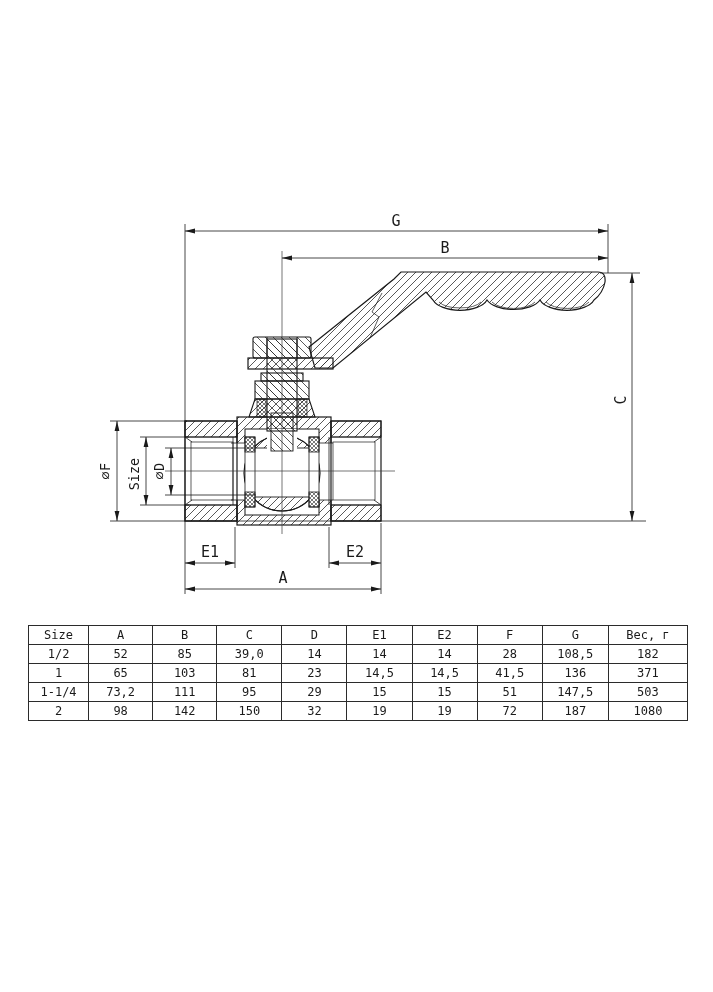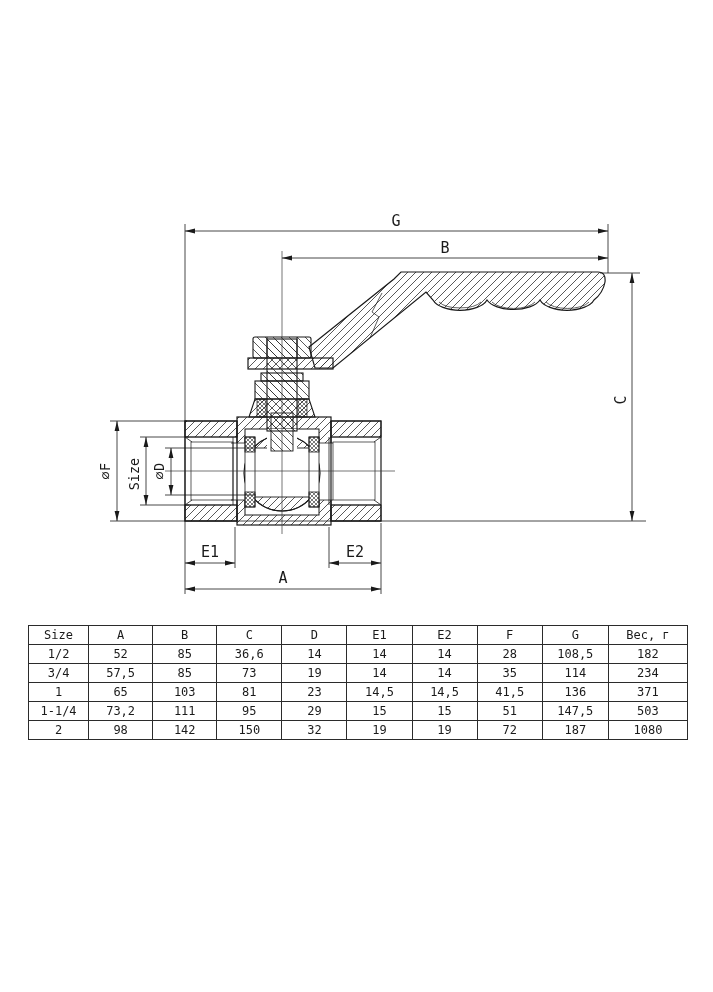--- a/index.html
+++ b/index.html
@@ -184,39 +184,27 @@
       <th>F</th>
       <th>G</th>
       <th>Вес, г</th>
     </tr>
   </thead>
   <tbody>
     <tr>
       <td>1/2</td>
       <td>52</td>
       <td>85</td>
-      <td>36,6</td>
+      <td>39,0</td>
       <td>14</td>
       <td>14</td>
       <td>14</td>
       <td>28</td>
       <td>108,5</td>
       <td>182</td>
-    </tr>
-    <tr>
-      <td>3/4</td>
-      <td>57,5</td>
-      <td>85</td>
-      <td>73</td>
-      <td>19</td>
-      <td>14</td>
-      <td>14</td>
-      <td>35</td>
-      <td>114</td>
-      <td>234</td>
     </tr>
     <tr>
       <td>1</td>
       <td>65</td>
       <td>103</td>
       <td>81</td>
       <td>23</td>
       <td>14,5</td>
       <td>14,5</td>
       <td>41,5</td>

